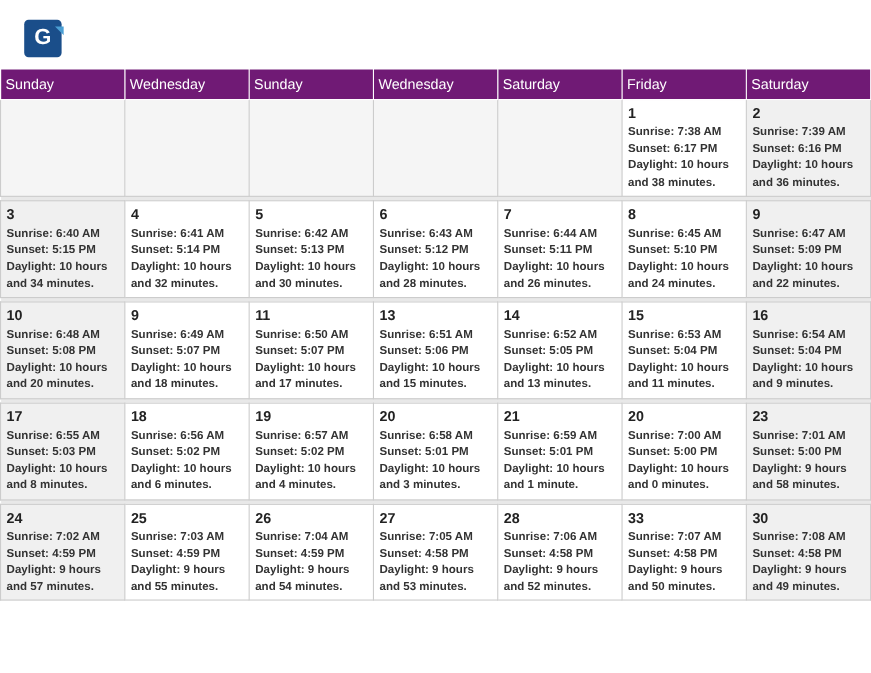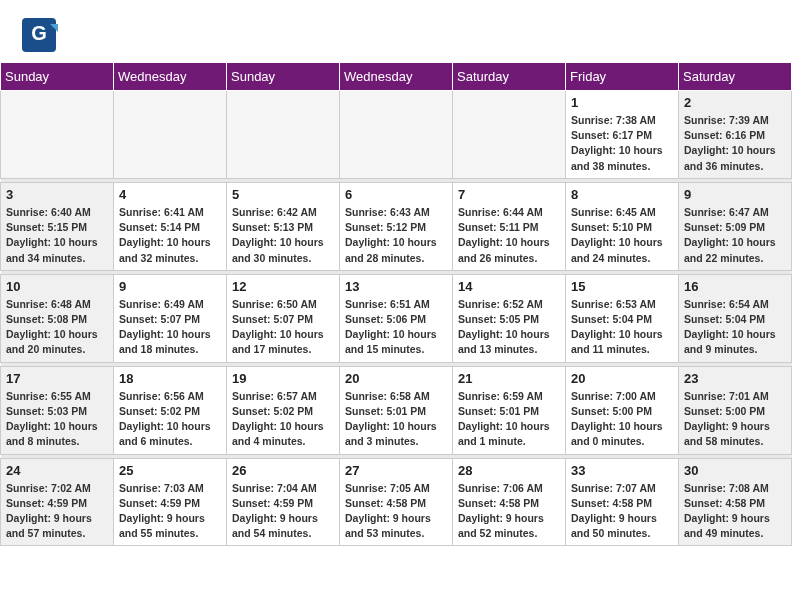--- a/index.html
+++ b/index.html
@@ -110,21 +110,21 @@
       <tr class="week-row">
         <td class="shaded">
           <span class="day-num">10</span>
           <div class="day-info">Sunrise: 6:48 AM<br>Sunset: 5:08 PM<br>Daylight: 10 hours<br>and 20 minutes.</div>
         </td>
         <td>
           <span class="day-num">9</span>
           <div class="day-info">Sunrise: 6:49 AM<br>Sunset: 5:07 PM<br>Daylight: 10 hours<br>and 18 minutes.</div>
         </td>
         <td>
-          <span class="day-num">12</span>
+          <span class="day-num">11</span>
           <div class="day-info">Sunrise: 6:50 AM<br>Sunset: 5:07 PM<br>Daylight: 10 hours<br>and 17 minutes.</div>
         </td>
         <td>
           <span class="day-num">13</span>
           <div class="day-info">Sunrise: 6:51 AM<br>Sunset: 5:06 PM<br>Daylight: 10 hours<br>and 15 minutes.</div>
         </td>
         <td>
           <span class="day-num">14</span>
           <div class="day-info">Sunrise: 6:52 AM<br>Sunset: 5:05 PM<br>Daylight: 10 hours<br>and 13 minutes.</div>
         </td>

